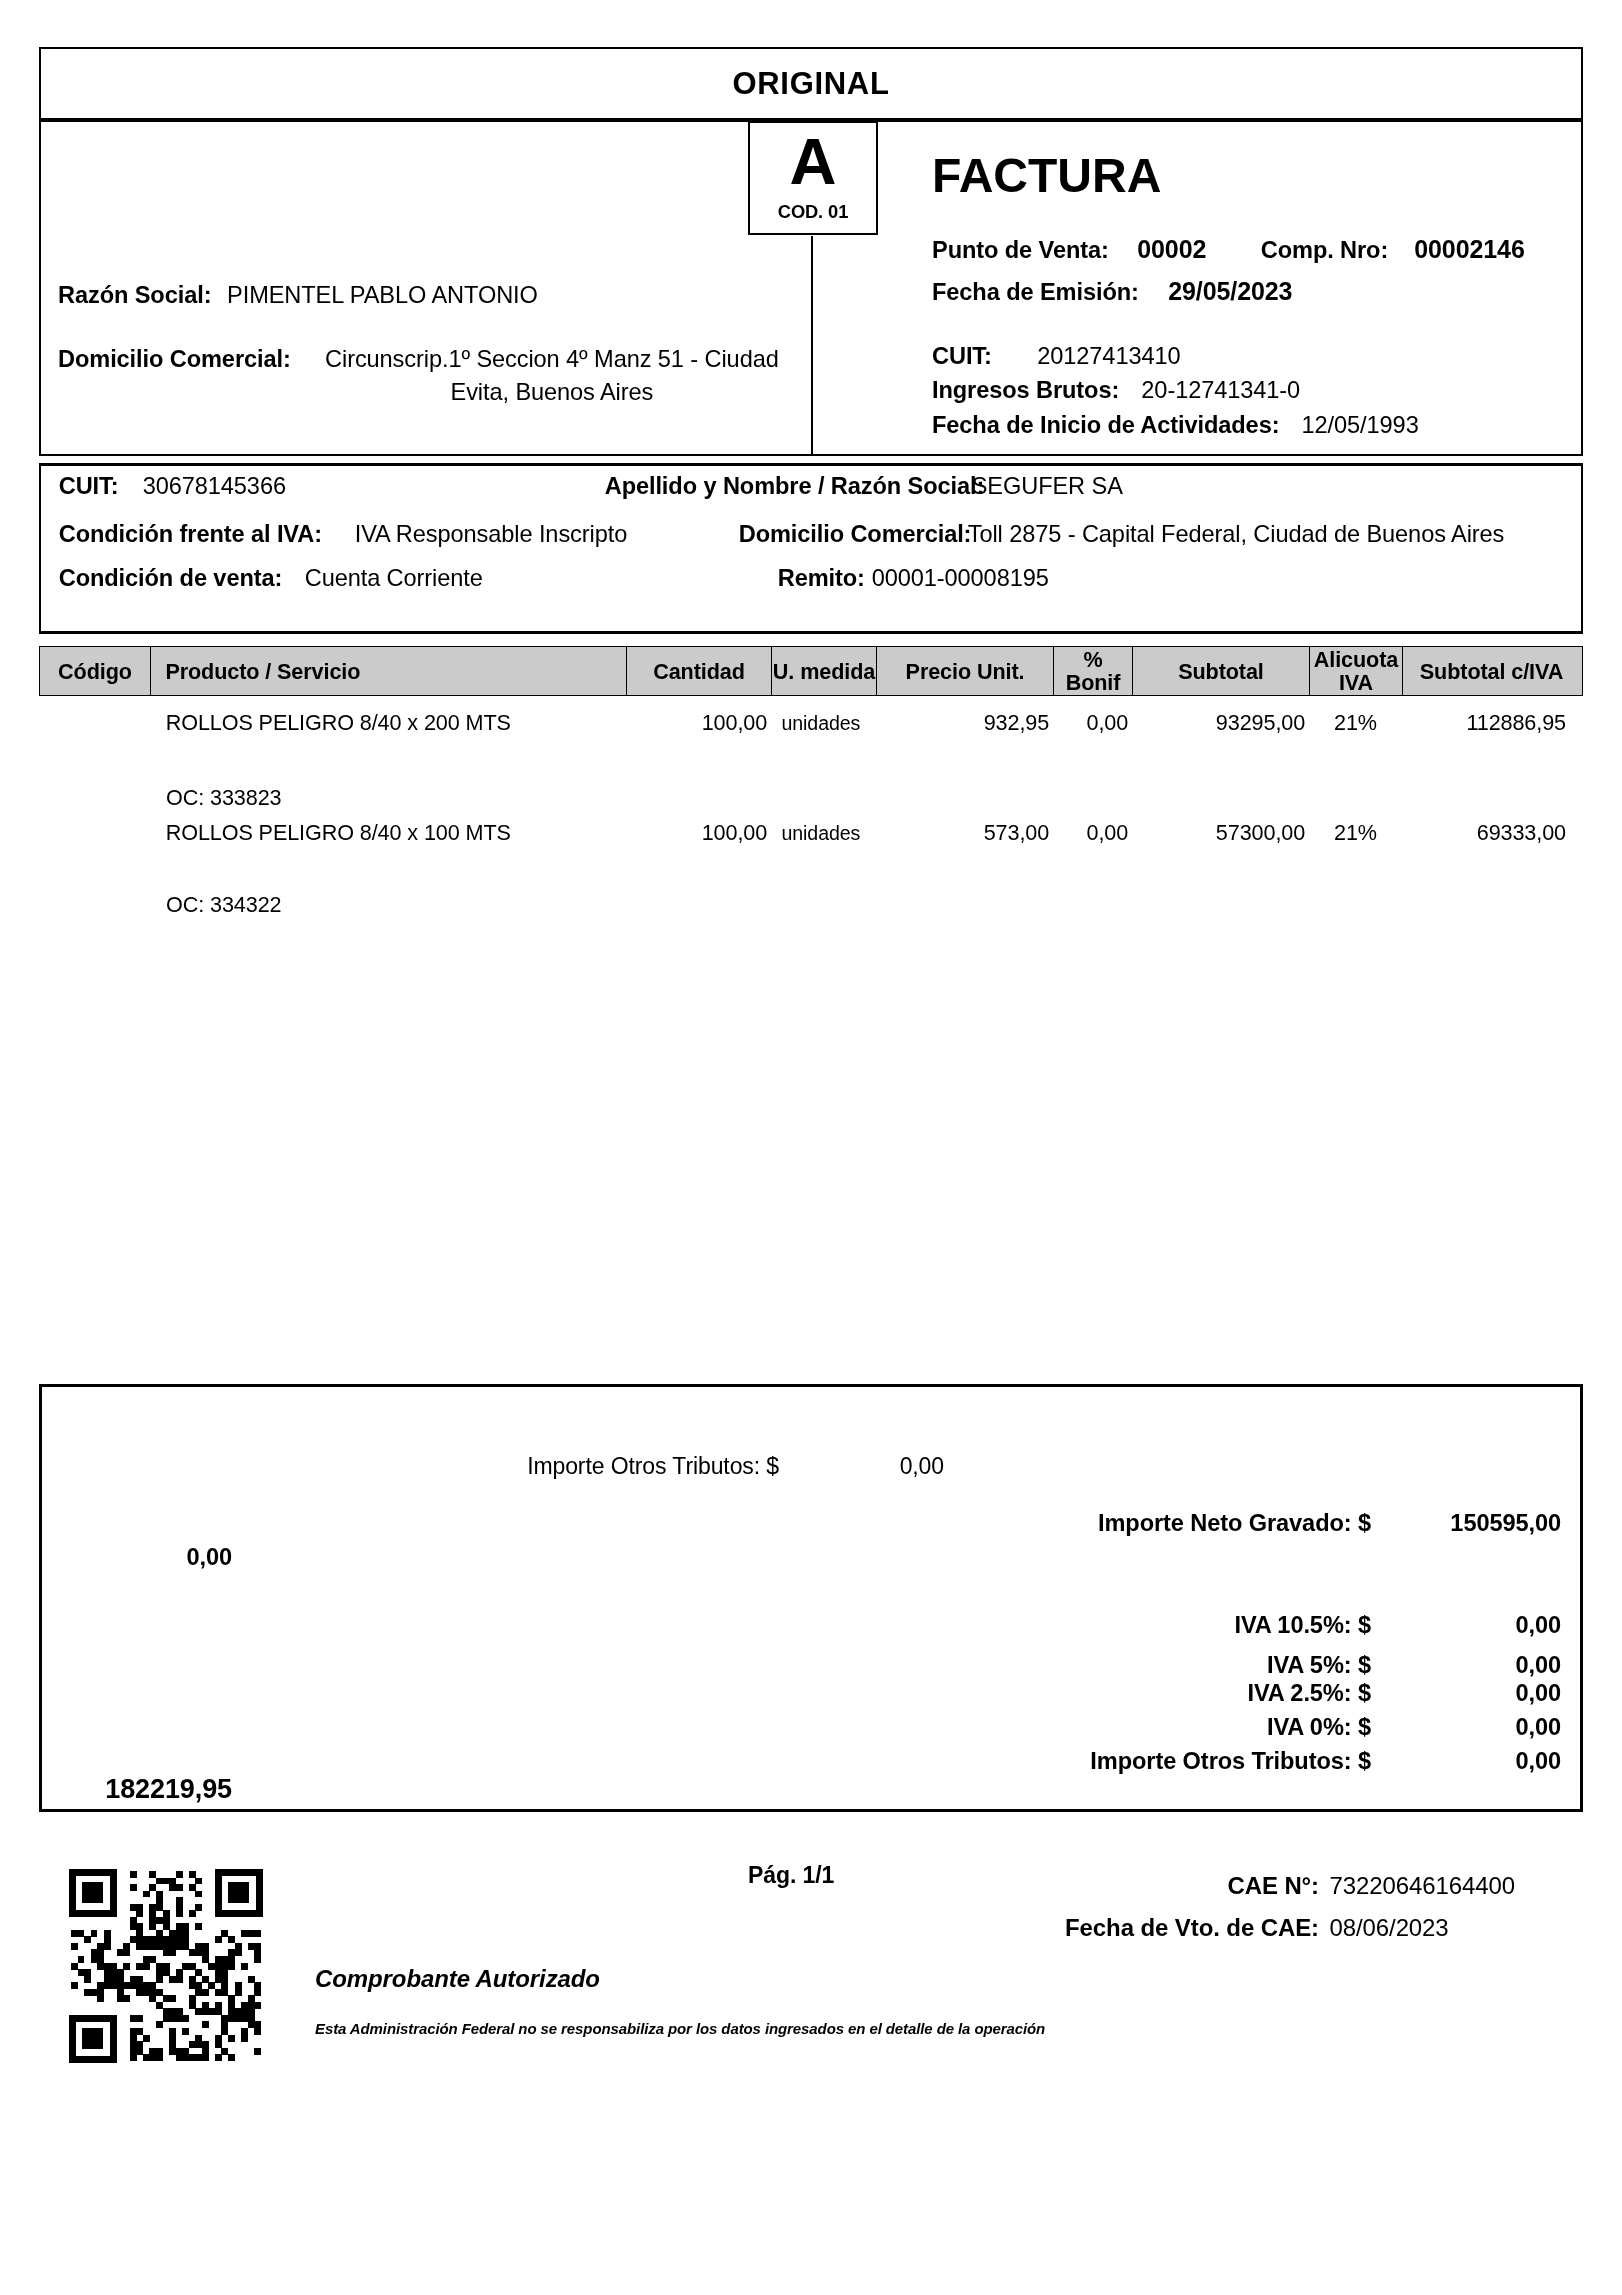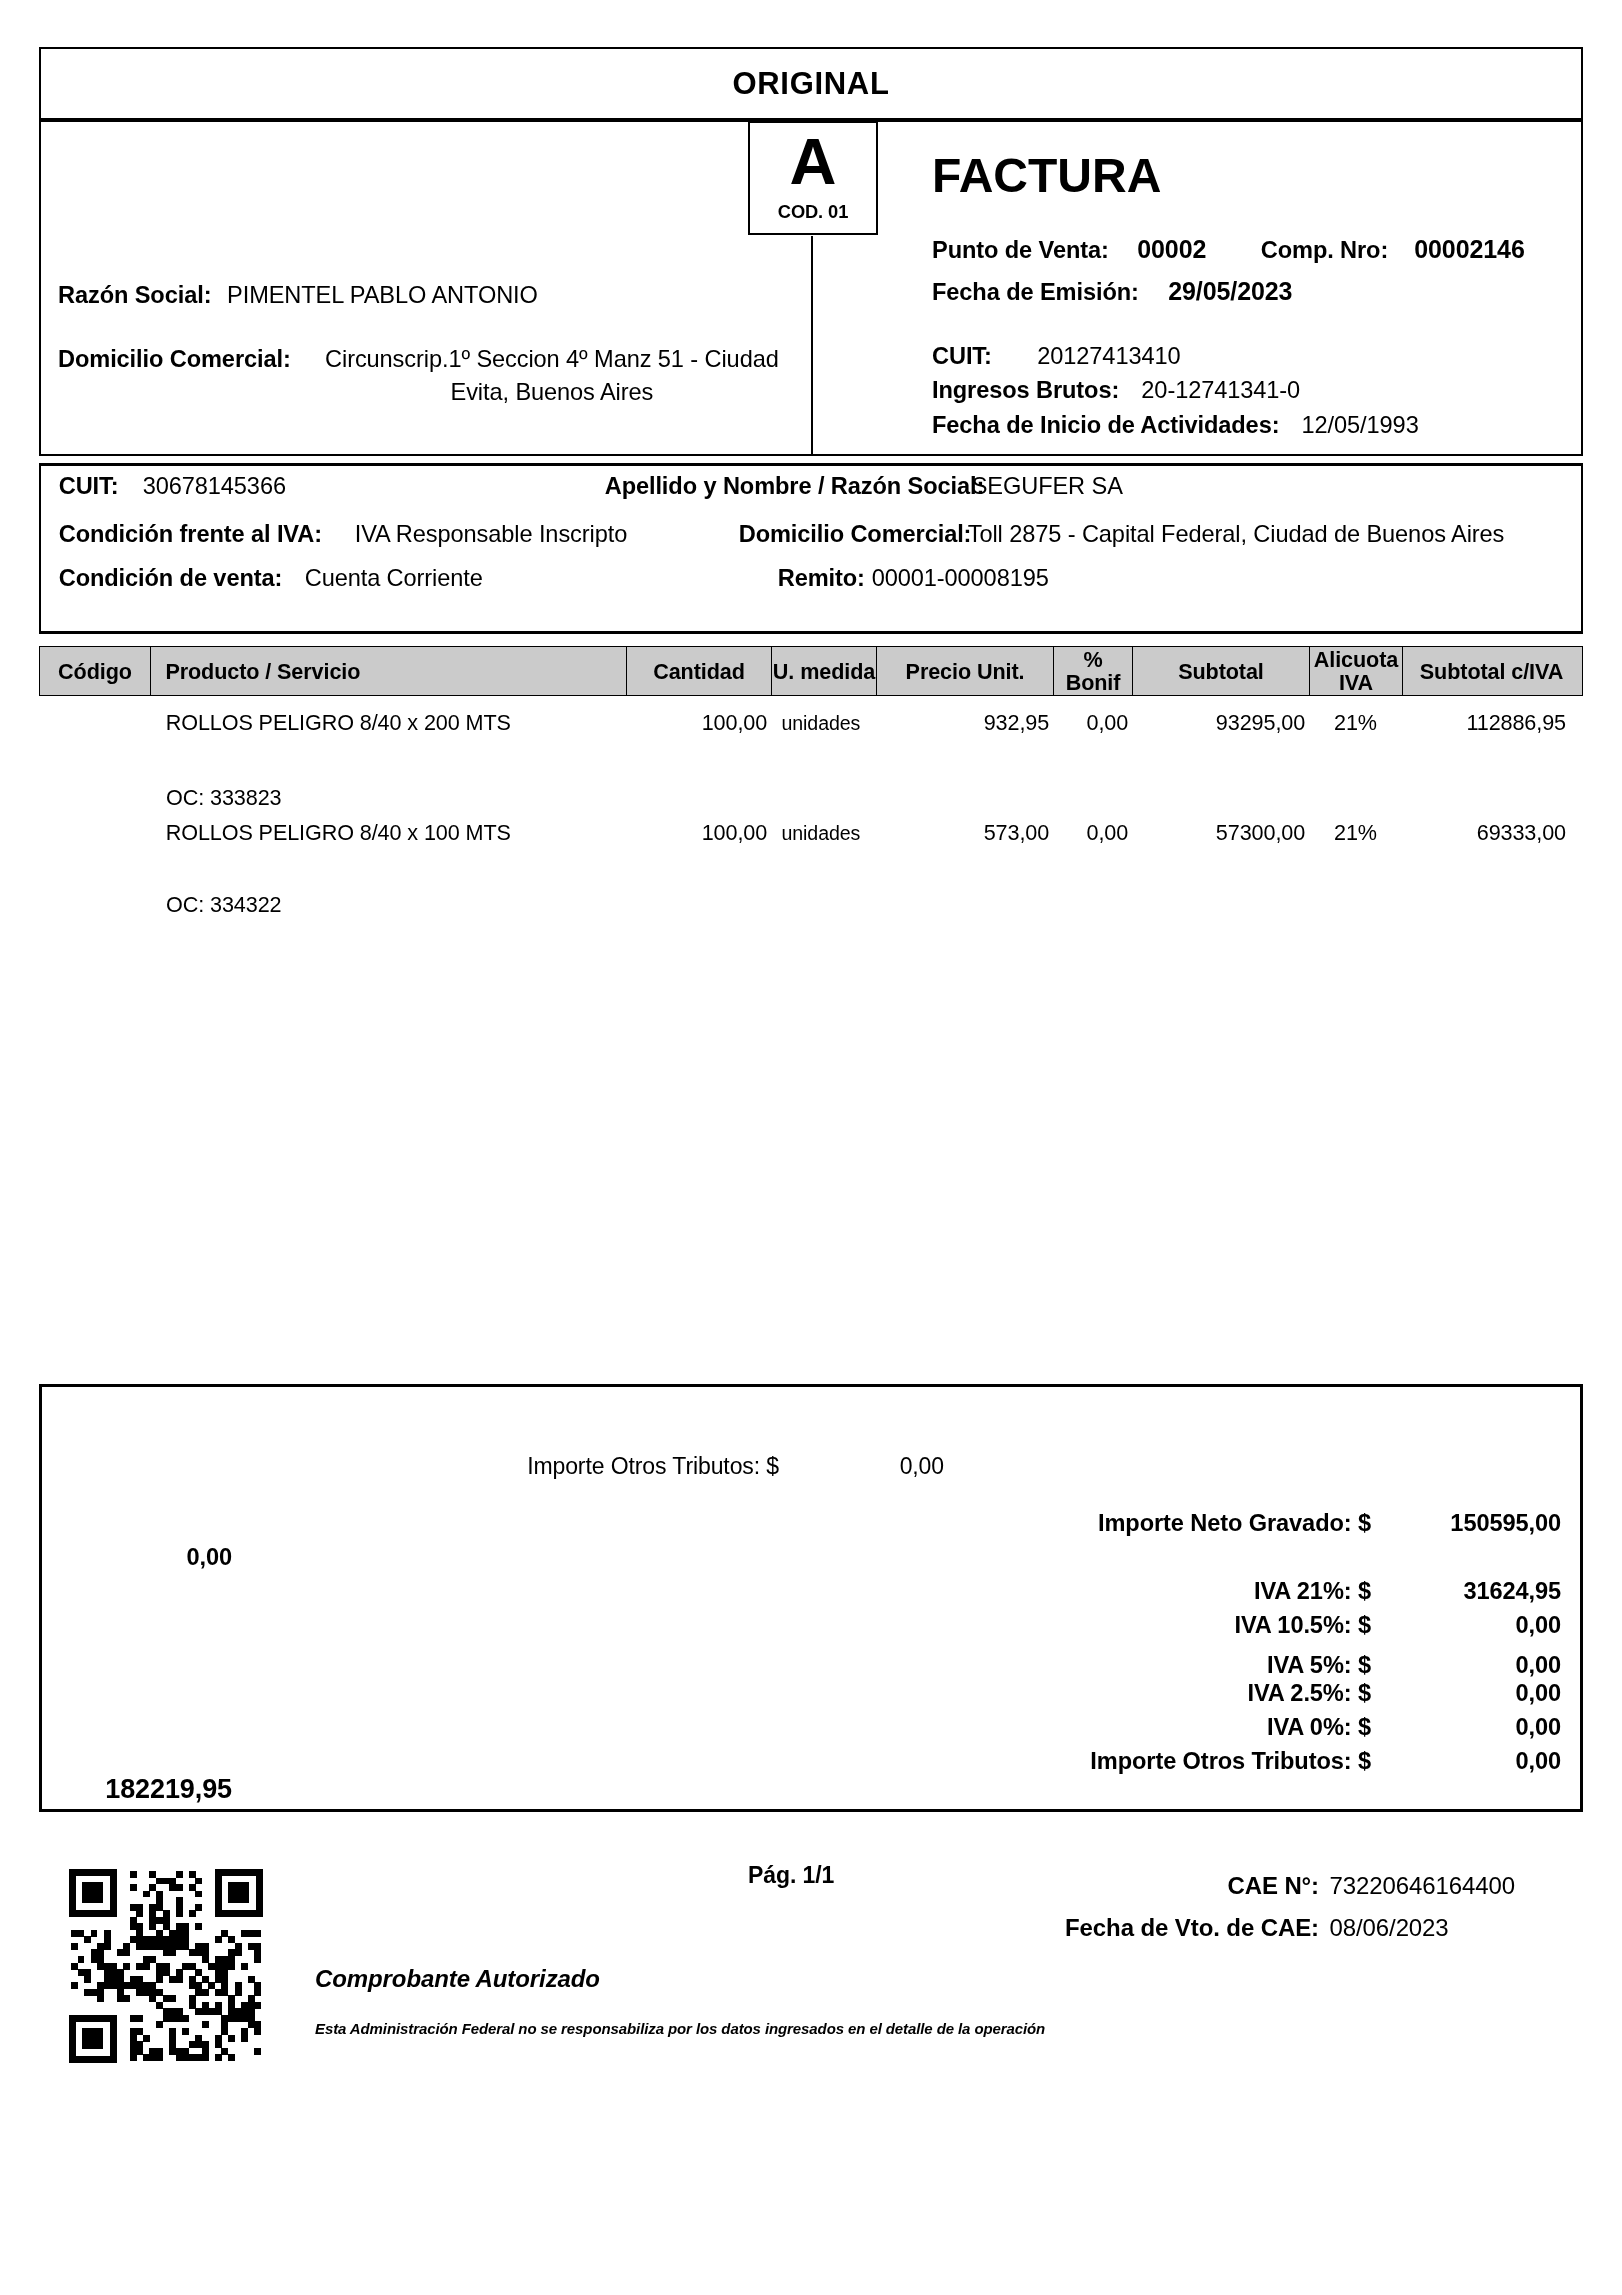--- a/index.html
+++ b/index.html
@@ -194,24 +194,20 @@
       <span class="lab">Importe Otros Tributos: $</span>
       <span class="val">0,00</span>
     </div>
 
     <div class="t-row" style="top:122px;">
       <span class="lab">Importe Neto Gravado: $</span>
       <span class="val">150595,00</span>
     </div>
     <div class="t-row" style="top:156px;">
       <span class="val">0,00</span>
-    </div>
-    <div class="t-row" style="top:190px;">
-      <span class="lab">IVA 21%: $</span>
-      <span class="val">31624,95</span>
     </div>
     <div class="t-row" style="top:224px;">
       <span class="lab">IVA 10.5%: $</span>
       <span class="val">0,00</span>
     </div>
     <div class="t-row" style="top:264px;">
       <span class="lab">IVA 5%: $</span>
       <span class="val">0,00</span>
     </div>
     <div class="t-row" style="top:292px;">

